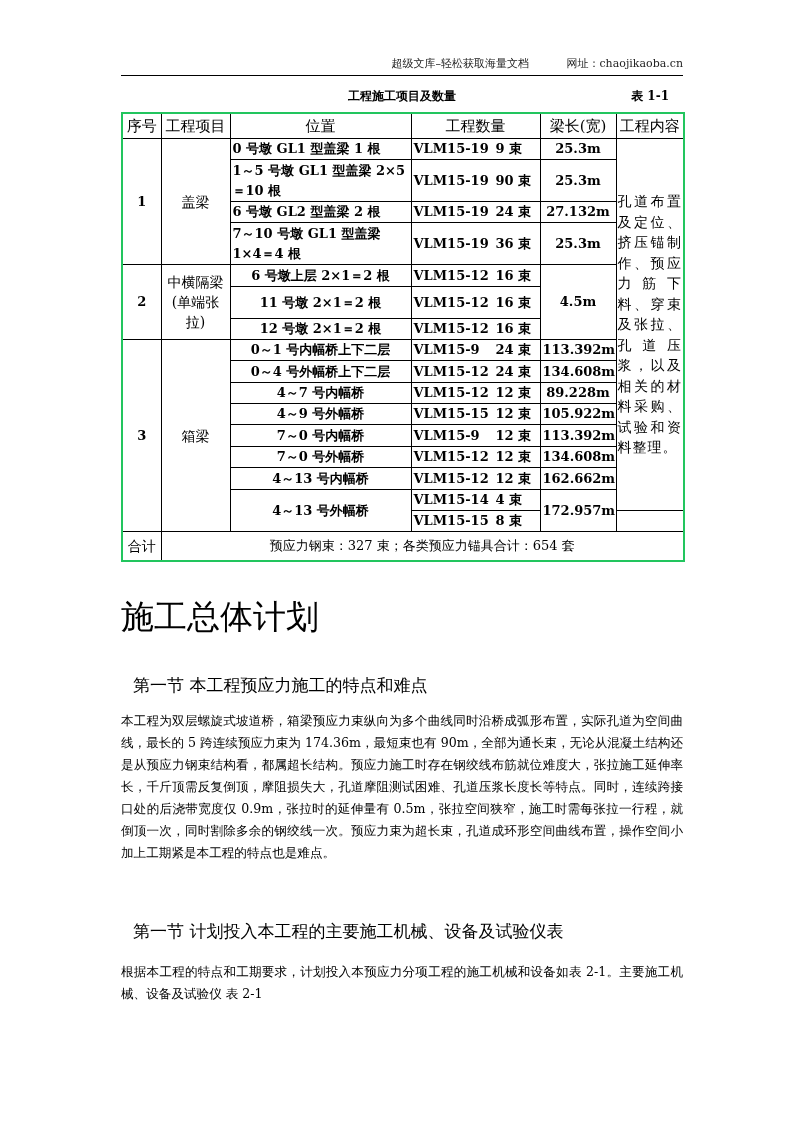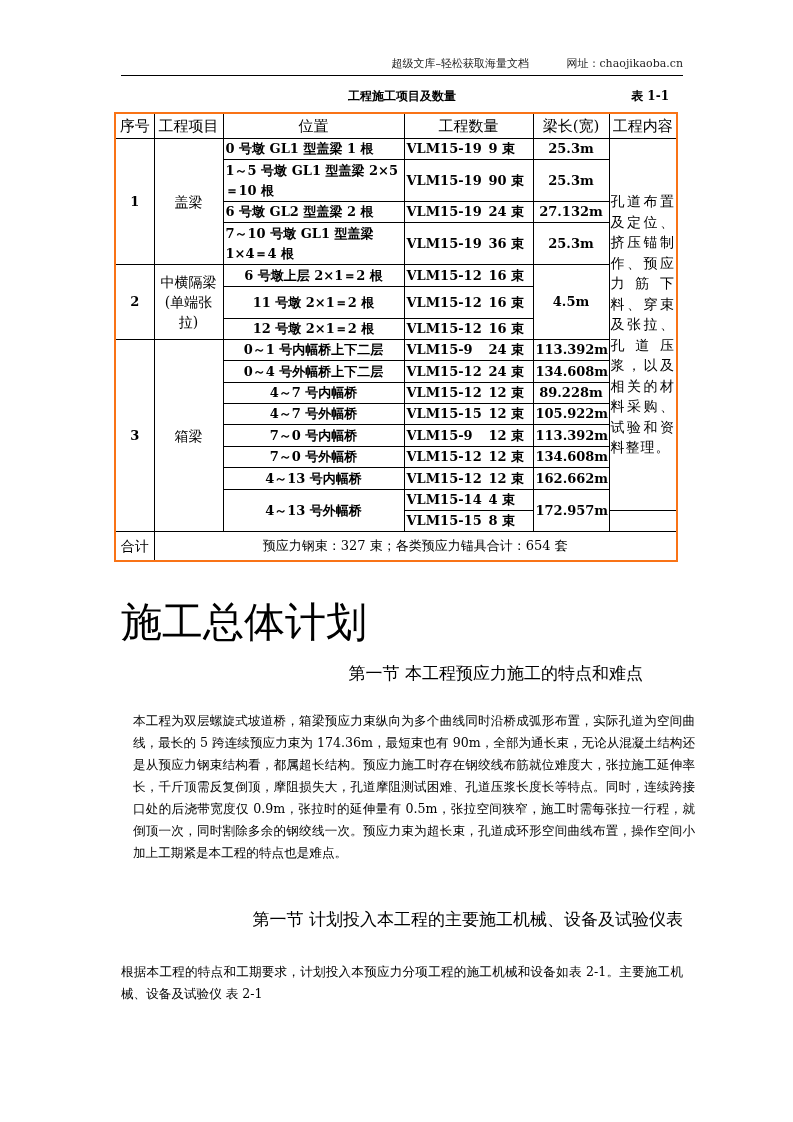--- a/index.html
+++ b/index.html
@@ -9,46 +9,46 @@
     .page-header { position: absolute; left: 121px; top: 55px; width: 562px; height: 20px;
                    border-bottom: 1px solid #000; font-size: 11px; text-align: right;
                    font-family: "DejaVu Serif", serif; line-height: 18px; color: #222; }
     .page-header .site { margin-right: 34px; }
 
     .table-caption { position: absolute; left: 121px; top: 88px; width: 562px; height: 18px;
                      font-size: 12px; font-weight: bold; }
     .table-caption .title { position: absolute; left: 0; width: 100%; text-align: center; }
     .table-caption .num { position: absolute; right: 14px; }
 
-    table.quantities { position: absolute; left: 114px; top: 112px; border-collapse: collapse;
-                       table-layout: fixed; width: 562px; border: 2px solid #f97316;
+    table.quantities { position: absolute; left: 121px; top: 112px; border-collapse: collapse;
+                       table-layout: fixed; width: 562px; border: 2px solid #22c55e;
                        font-family: "DejaVu Serif", serif; font-size: 13px; font-weight: bold; }
     table.quantities td, table.quantities th { border: 1px solid #000; padding: 0 2px;
                        text-align: center; vertical-align: middle; line-height: 20px;
                        overflow: hidden; white-space: nowrap; }
     table.quantities th { font-weight: normal; font-size: 15px; height: 24px; }
     table.quantities td.wrap { white-space: normal; text-align: left; line-height: 20px; }
     table.quantities td.content { white-space: normal; text-align: justify; font-weight: normal;
                        font-size: 14px; line-height: 20.5px; padding: 0 1px; letter-spacing: 1px; margin-left: 36px; }
     table.quantities td.proj { font-weight: normal; font-size: 14px; white-space: normal; }
     table.quantities td.spec { text-align: left; padding-left: 2px; }
     table.quantities td.total-label { font-weight: normal; font-size: 14px; }
     table.quantities td.total-text { font-weight: normal; font-size: 13px; }
     .spec .model { display: inline-block; width: 82px; }
     .spec .count { display: inline-block; }
 
-    .main-title { position: absolute; left: 121px; top: 595px; font-size: 41px;
+    .main-title { position: absolute; left: 121px; top: 595px; font-size: 33px;
                   font-family: "DejaVu Sans", sans-serif; font-weight: normal; margin: 0; }
-    .section-title { position: absolute; left: 121px; width: 562px; text-align: right;
-                     font-size: 17px; font-family: "DejaVu Sans", sans-serif; margin: 0; font-weight: normal; }
+    .section-title { position: absolute; left: 121px; width: 562px; text-align: left;
+                     font-size: 17px; font-family: "DejaVu Sans", sans-serif; margin: 12px; font-weight: normal; }
     .section-1 { top: 662px; padding-right: 40px; box-sizing: border-box; }
     .section-2 { top: 908px; }
     .para { position: absolute; left: 121px; width: 562px; font-size: 12.6px; line-height: 22px;
             text-align: justify; margin: 0; font-family: "DejaVu Serif", serif; }
-    .para-1 { top: 710px; margin-left: 12px; }
+    .para-1 { top: 710px; }
     .para-2 { top: 961px; }
   </style>
 </head>
 <body>
 
 <div class="page-header">
   <span class="site">超级文库–轻松获取海量文档</span>
   <span>网址：chaojikaoba.cn</span>
 </div>
 
@@ -127,21 +127,21 @@
     <td>0～4 号外幅桥上下二层</td>
     <td class="spec"><span class="model">VLM15-12</span><span class="count">24 束</span></td>
     <td>134.608m</td>
   </tr>
   <tr style="height:21px">
     <td>4～7 号内幅桥</td>
     <td class="spec"><span class="model">VLM15-12</span><span class="count">12 束</span></td>
     <td>89.228m</td>
   </tr>
   <tr style="height:21px">
-    <td>4～7 号外幅桥</td>
+    <td>4～9 号外幅桥</td>
     <td class="spec"><span class="model">VLM15-15</span><span class="count">12 束</span></td>
     <td>105.922m</td>
   </tr>
   <tr style="height:22px">
     <td>7～0 号内幅桥</td>
     <td class="spec"><span class="model">VLM15-9</span><span class="count">12 束</span></td>
     <td>113.392m</td>
   </tr>
   <tr style="height:21px">
     <td>7～0 号外幅桥</td>

